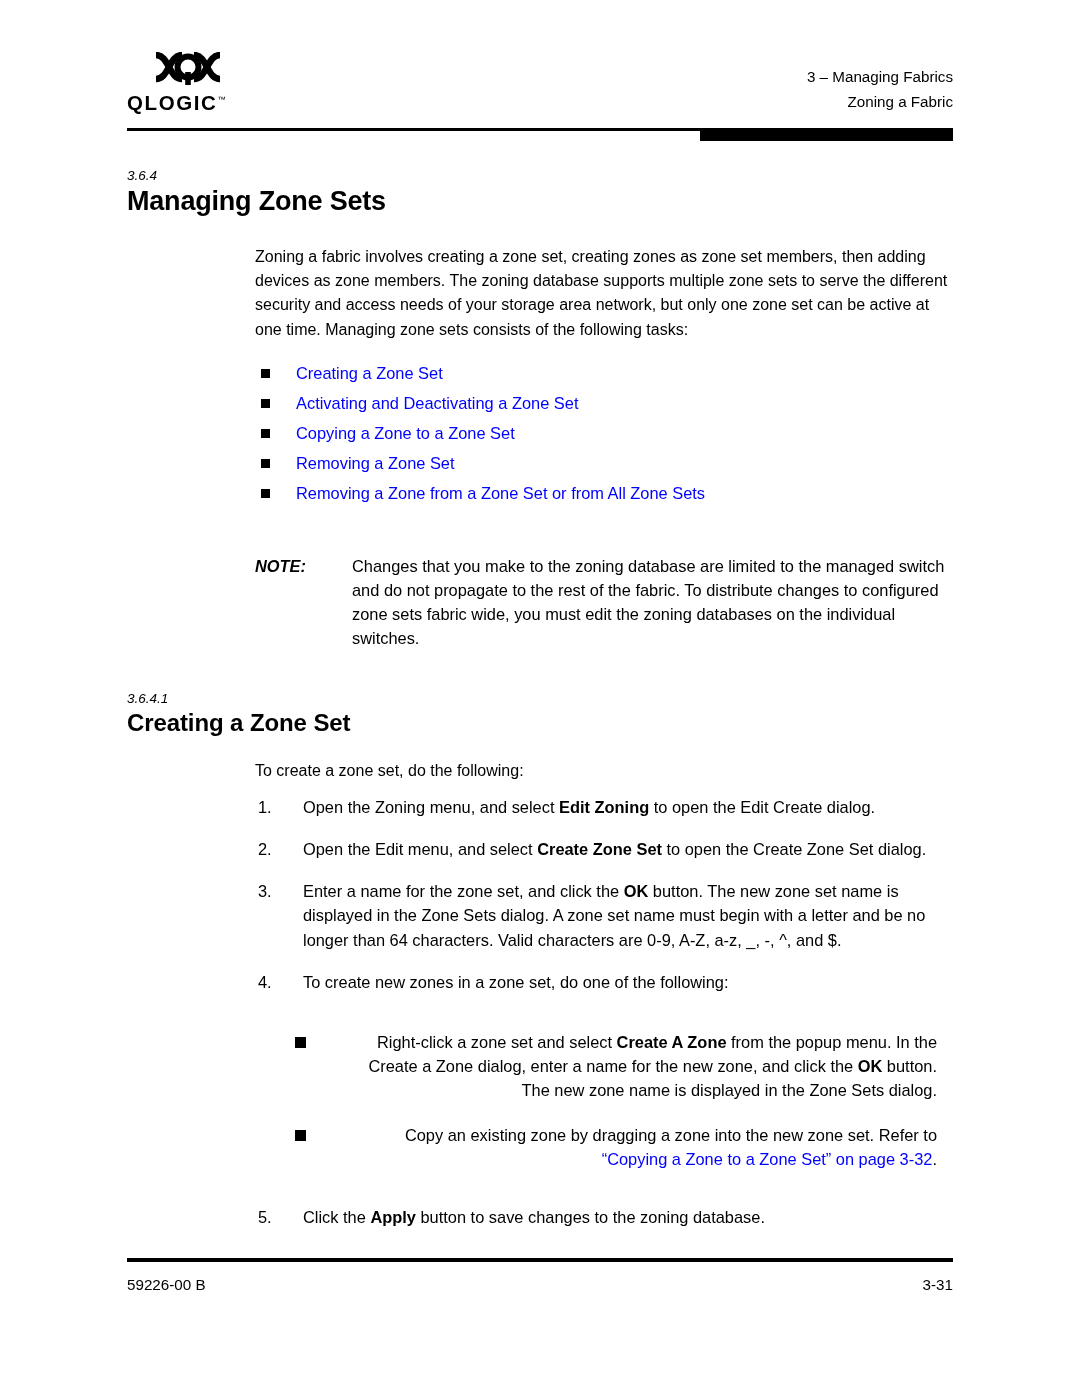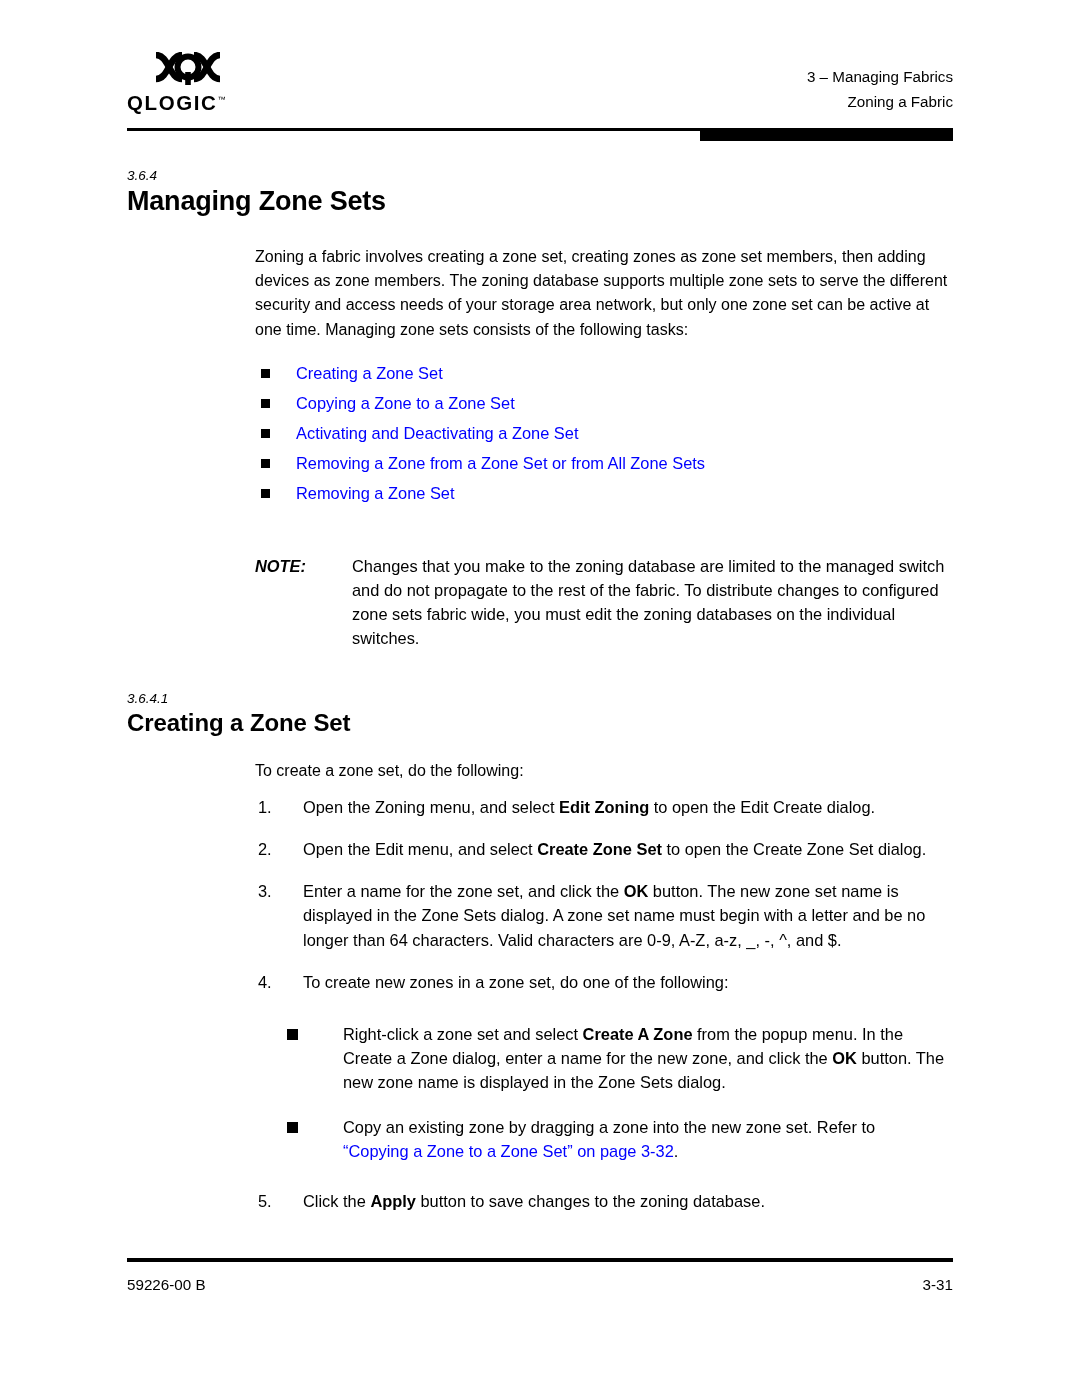--- a/index.html
+++ b/index.html
@@ -182,22 +182,23 @@
   .step-num {
     position: absolute;
     left: 3px;
     top: 0;
     font-size: 16.4px;
   }
 
   
   .sub-list {
     list-style: none;
-    margin: 8px;
+    margin: 16px;
     padding: 0;
+    text-align: right;
   }
   .sub-list > li {
     position: relative;
     padding-left: 80px;
     font-size: 16.4px;
     line-height: 24.2px;
   }
   .sub-sq {
     position: absolute;
     left: 24px;
@@ -293,33 +294,33 @@
     <div class="sp-16"></div>
 
     <div class="body-indent">
       <ul class="bullet-list">
         <li>
           <span class="bullet-sq"></span>
           <span class="link">Creating a Zone Set</span>
         </li>
         <li>
           <span class="bullet-sq"></span>
+          <span class="link">Activating and Deactivating a Zone Set</span>
+        </li>
+        <li>
+          <span class="bullet-sq"></span>
           <span class="link">Copying a Zone to a Zone Set</span>
         </li>
         <li>
           <span class="bullet-sq"></span>
-          <span class="link">Activating and Deactivating a Zone Set</span>
+          <span class="link">Removing a Zone Set</span>
         </li>
         <li>
           <span class="bullet-sq"></span>
           <span class="link">Removing a Zone from a Zone Set or from All Zone Sets</span>
-        </li>
-        <li>
-          <span class="bullet-sq"></span>
-          <span class="link">Removing a Zone Set</span>
         </li>
       </ul>
     </div>
 
     <div class="sp-46"></div>
 
     <div class="body-indent">
       <div class="note">
         <span class="note-label">NOTE:</span>
         <span>Changes that you make to the zoning database are limited to the managed switch and do not propagate to the rest of the fabric. To distribute changes to configured zone sets fabric wide, you must edit the zoning databases on the individual switches.</span>

